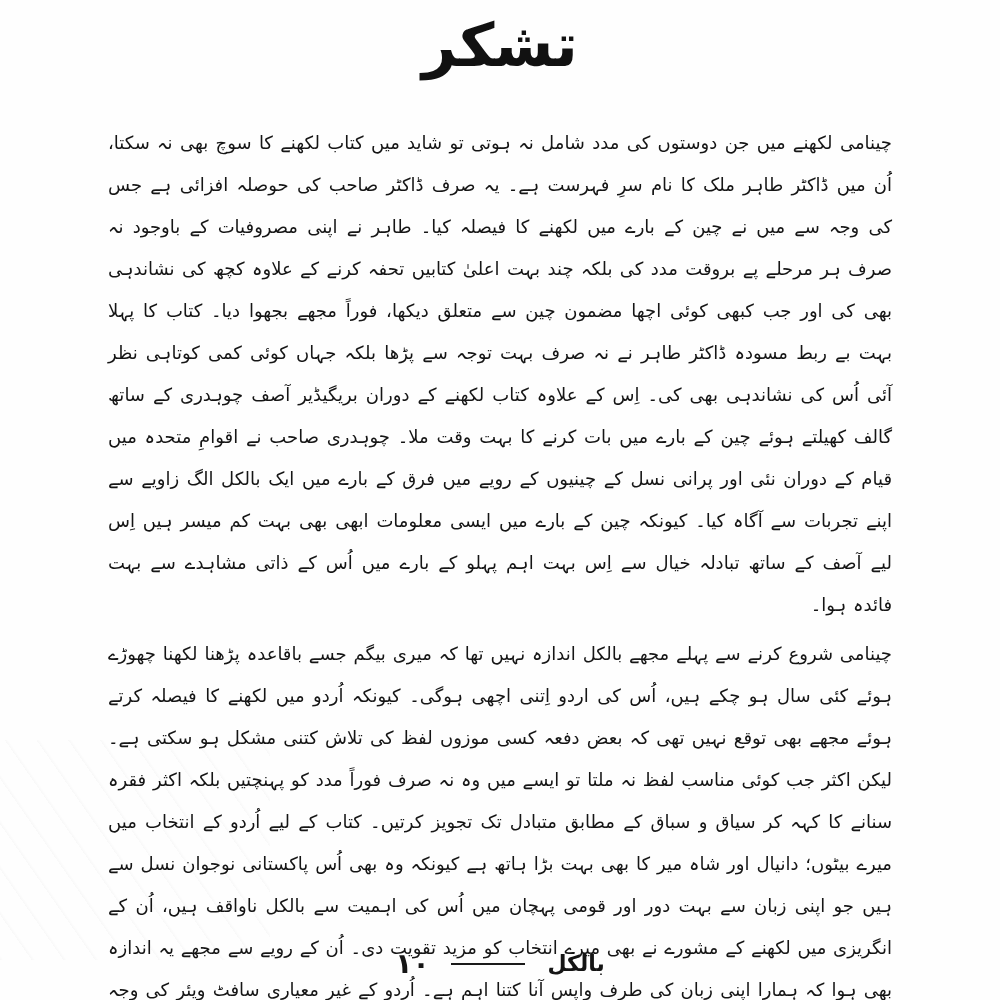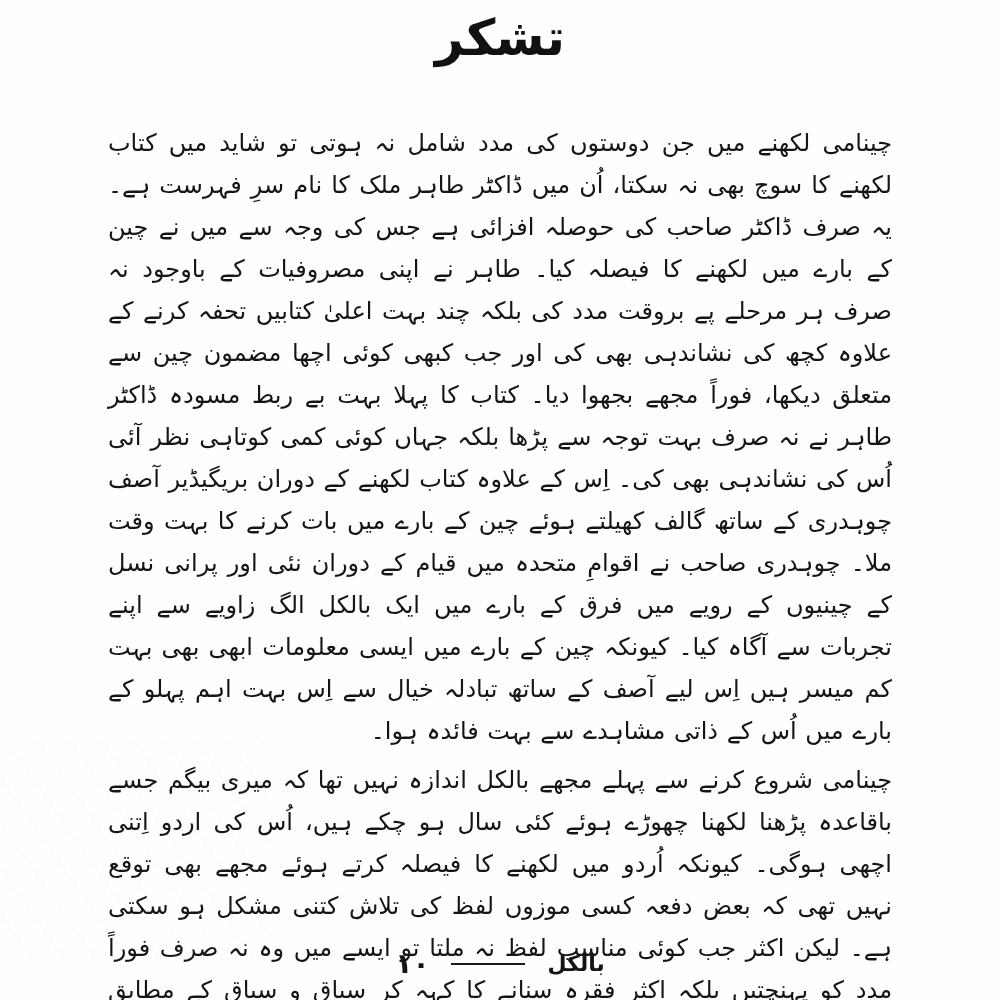--- a/index.html
+++ b/index.html
@@ -11,39 +11,39 @@
     position: relative;
     width: 1000px;
     height: 1000px;
     background: #fefefe;
     overflow: hidden;
     font-family: "DejaVu Sans", sans-serif;
     color: #151515;
   }
   .chapter-title {
     margin: 0;
-    padding-top: 6px;
+    padding-top: 13px;
     text-align: center;
-    font-size: 50px;
+    font-size: 60px;
     font-weight: bold;
     line-height: 64px;
     direction: rtl;
     letter-spacing: 1px;
     color: #111;
   }
   .body-text {
     position: absolute;
     top: 122px;
     right: 108px;
     left: 108px;
     direction: rtl;
   }
   .body-text p {
     margin: 0 0 7px 0;
-    font-size: 24px;
+    font-size: 18px;
     line-height: 42px;
     text-align: justify;
     word-spacing: 1px;
   }
   .footer {
     position: absolute;
     left: 0;
     right: 0;
     bottom: 20px;
     display: flex;

